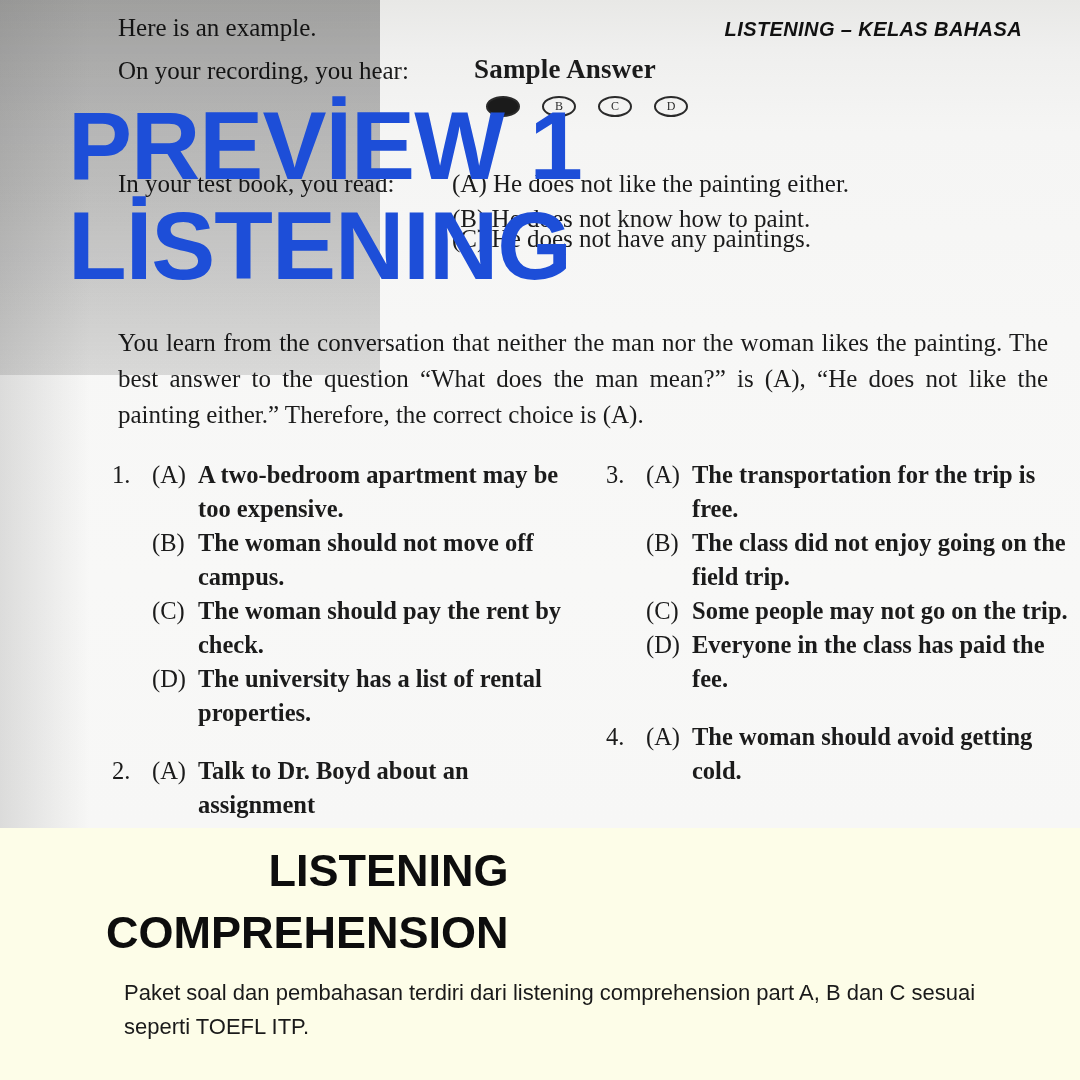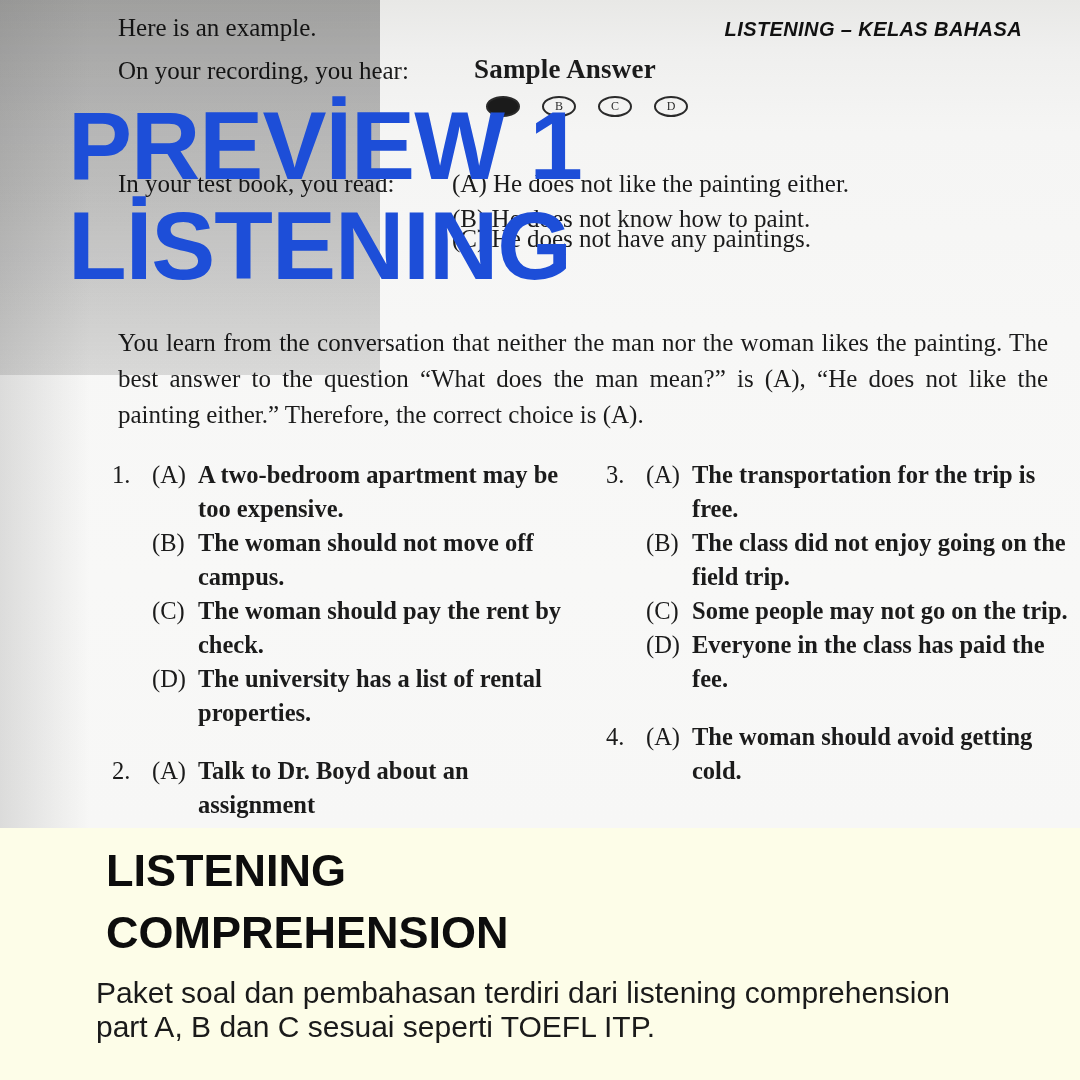--- a/index.html
+++ b/index.html
@@ -161,28 +161,29 @@
   .cap-title {
     position: absolute;
     left: 106px;
     top: 12px;
     font-family: "Liberation Sans", sans-serif;
     font-weight: bold;
     font-size: 45px;
     line-height: 62px;
     color: #0d0d0d;
     white-space: pre-line;
+    text-align: right;
   }
   .cap-body {
     position: absolute;
-    left: 96px;
+    left: 124px;
     top: 148px;
     width: 900px;
     font-family: "Liberation Sans", sans-serif;
-    font-size: 30px;
+    font-size: 22px;
     line-height: 34px;
     color: #1a1a1a;
   }
 </style>
 </head>
 <body>
 
 <div id="page">
 
   <div class="scan">

